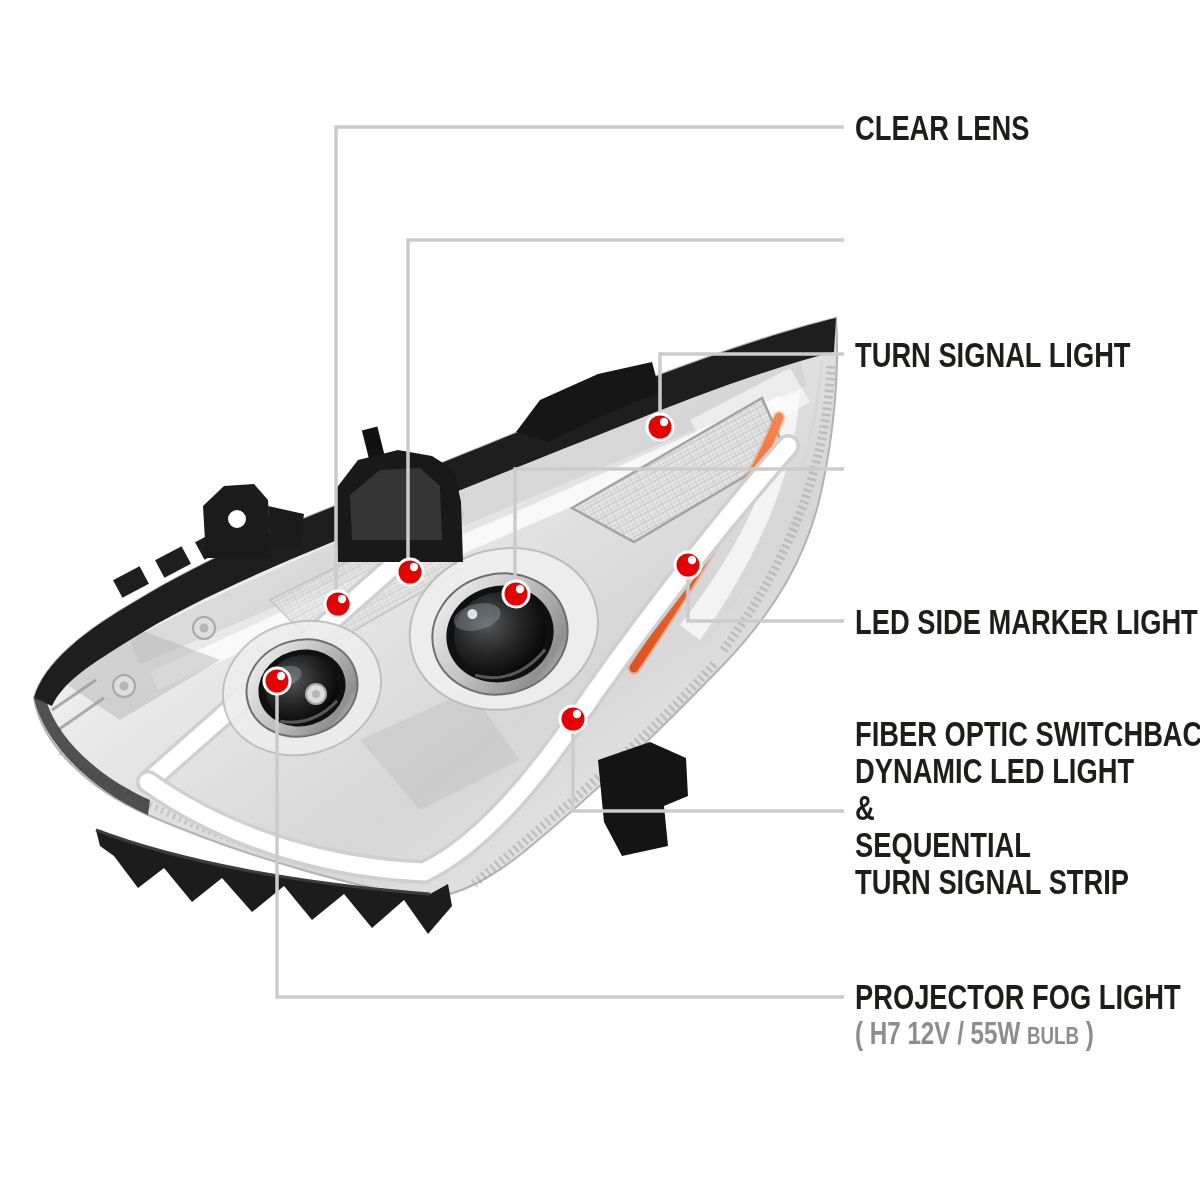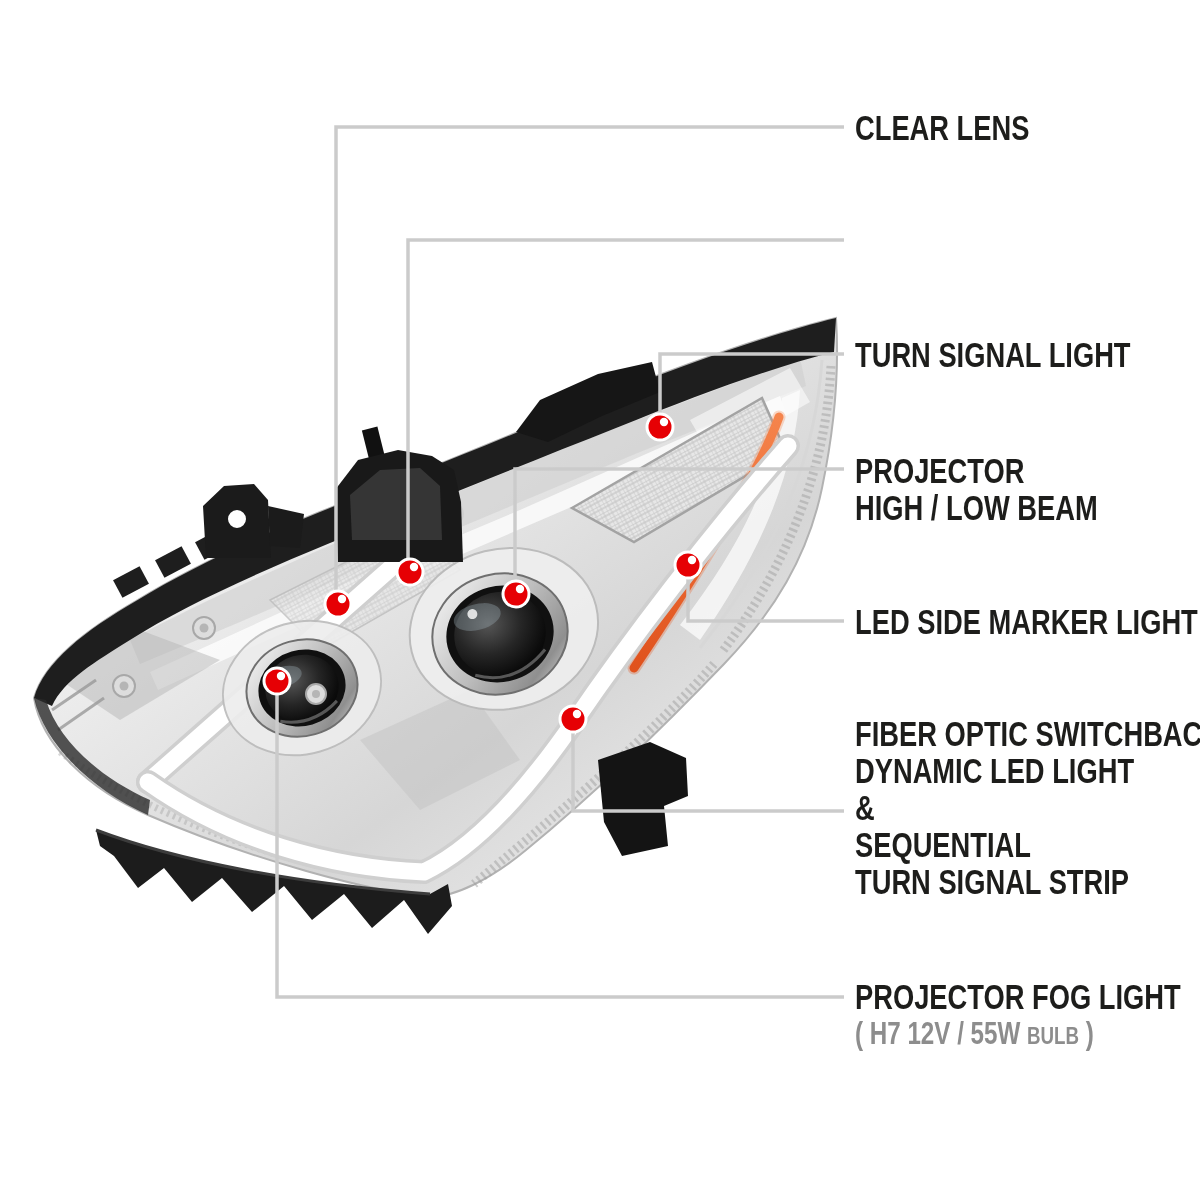--- a/index.html
+++ b/index.html
@@ -248,24 +248,20 @@
 
     <div class="callout" style="top:109px">
       <span class="ln">CLEAR LENS</span>
     </div>
 
 
     <div class="callout" style="top:336px">
       <span class="ln">TURN SIGNAL LIGHT</span>
     </div>
 
-    <div class="callout" style="top:452px">
-      <span class="ln">PROJECTOR</span>
-      <span class="ln">HIGH / LOW BEAM</span>
-    </div>
 
     <div class="callout" style="top:603px">
       <span class="ln">LED SIDE MARKER LIGHT</span>
     </div>
 
     <div class="callout" style="top:715px">
       <span class="ln">FIBER OPTIC SWITCHBACK</span>
       <span class="ln">DYNAMIC LED LIGHT</span>
       <span class="ln">&amp;</span>
       <span class="ln">SEQUENTIAL</span>

